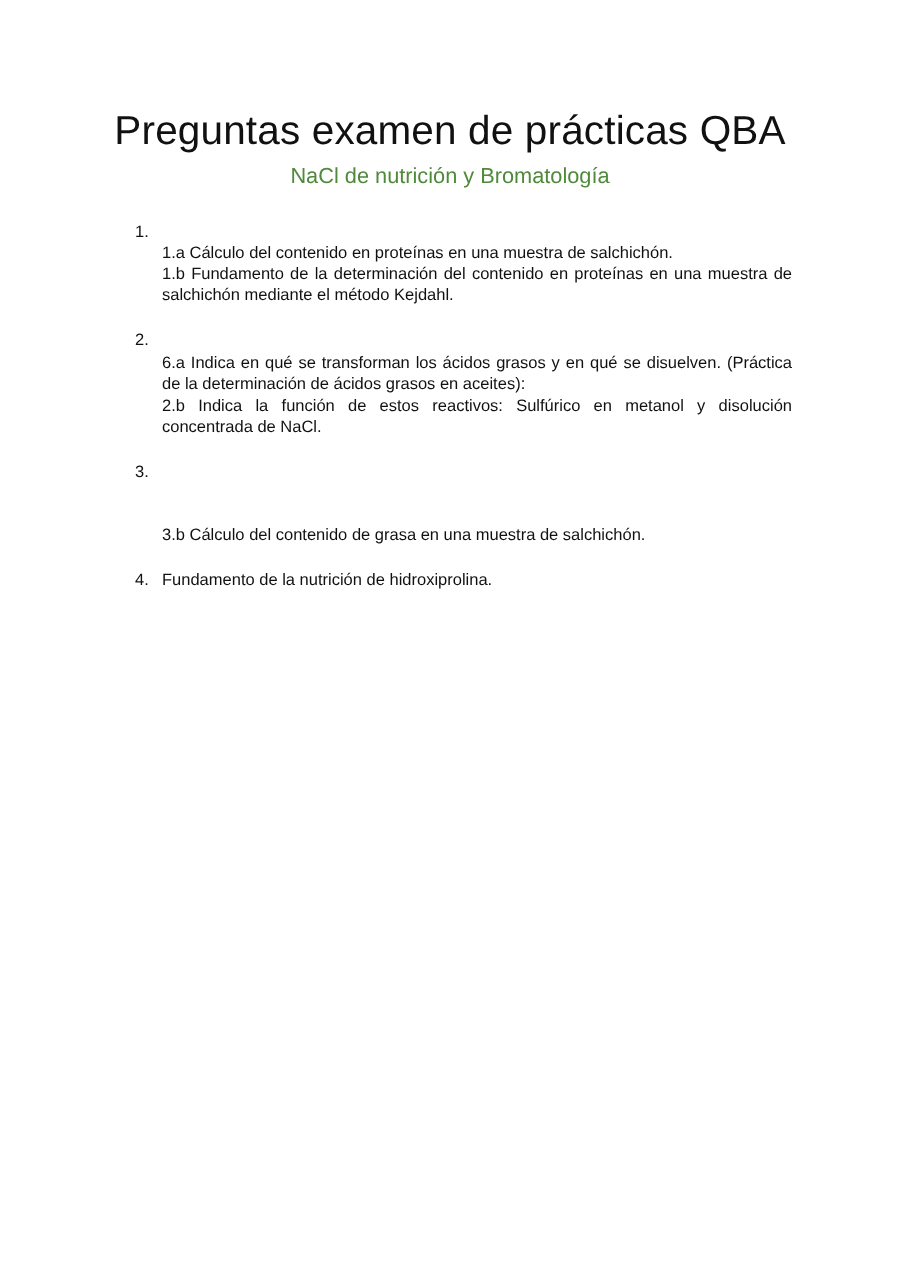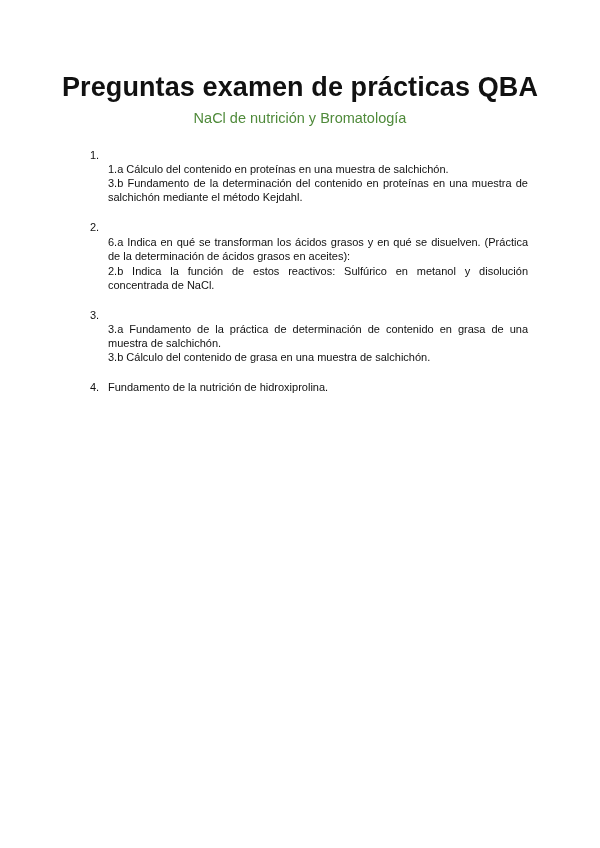--- a/index.html
+++ b/index.html
@@ -20,21 +20,21 @@
       left: 0; top: 0;
       width: 600px; height: 848px;
       background: #ffffff;
     }
     .title {
       position: absolute;
       left: 0; width: 600px;
       top: 72px;
       text-align: center;
       font-size: 27px;
-      font-weight: bold;
+      font-weight: normal;
       color: #111111;
       letter-spacing: 0.1px;
       margin: 0;
     }
     .subtitle {
       position: absolute;
       left: 0; width: 600px;
       top: 110px;
       text-align: center;
       font-size: 14.5px;
@@ -58,25 +58,24 @@
   </style>
 </head>
 <body>
 
 <div class="page">
   <h1 class="title">Preguntas examen de prácticas QBA</h1>
   <div class="subtitle">NaCl de nutrición y Bromatología</div>
 
   <div class="qnum" style="top:148px;">1.</div>
   <div class="item" style="top:162px;">1.a Cálculo del contenido en proteínas en una muestra de salchichón.</div>
-  <div class="item" style="top:176px;">3.b Fundamento de la determinación del contenido en proteínas en una muestra de salchichón mediante el método Kejdahl.</div>
+  <div class="item" style="top:176px;">1.b Fundamento de la determinación del contenido en proteínas en una muestra de salchichón mediante el método Kejdahl.</div>
 
   <div class="qnum" style="top:220px;">2.</div>
   <div class="item" style="top:235px;">6.a Indica en qué se transforman los ácidos grasos y en qué se disuelven. (Práctica de la determinación de ácidos grasos en aceites):</div>
   <div class="item" style="top:264px;">2.b Indica la función de estos reactivos: Sulfúrico en metanol y disolución concentrada de NaCl.</div>
 
   <div class="qnum" style="top:308px;">3.</div>
-  <div class="item" style="top:322px;">3.a Fundamento de la práctica de determinación de contenido en grasa de una muestra de salchichón.</div>
   <div class="item" style="top:350px;">3.b Cálculo del contenido de grasa en una muestra de salchichón.</div>
 
   <div class="qnum" style="top:380px;">4.</div>
   <div class="item" style="top:380px;">Fundamento de la nutrición de hidroxiprolina.</div>
 </div>
 
 </body></html>

